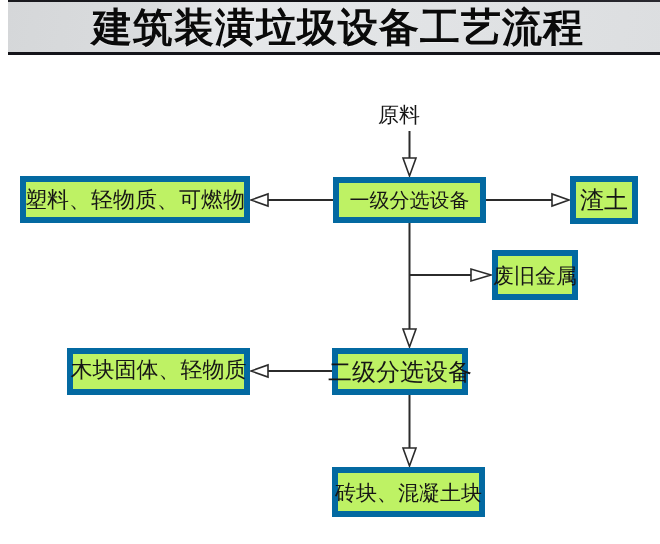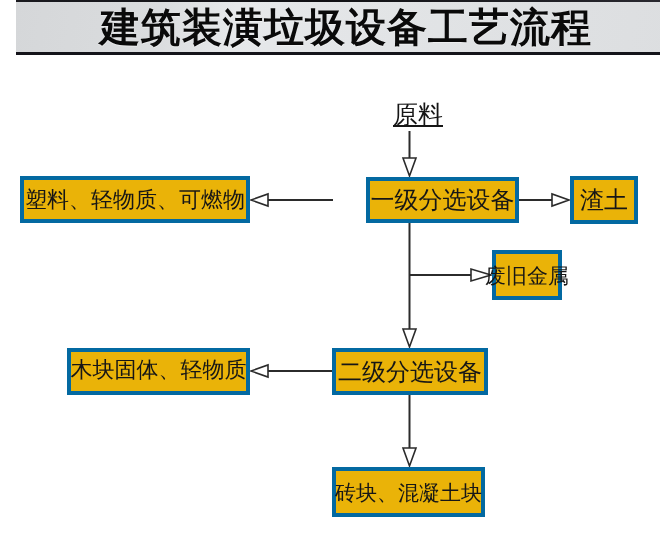--- a/index.html
+++ b/index.html
@@ -6,21 +6,21 @@
   .page {
     position: relative;
     width: 660px;
     height: 544px;
     background: #ffffff;
     font-family: "Liberation Sans", sans-serif;
     overflow: hidden;
   }
 
   
-  .header { position: absolute; top: 0; left: 16px; width: 526px; height: 55px; }
+  .header { position: absolute; top: 0; left: 8px; width: 526px; height: 55px; }
   .topbar {
     position: absolute; top: 0; left: 0; width: 660px; height: 2px;
     background: linear-gradient(90deg, #1a1a1f 0%, #101014 45%, #2a2a30 100%);
   }
   .band {
     position: absolute; top: 2px; left: 0; width: 660px; height: 50px;
     background: linear-gradient(100deg, #d5d7d9 0%, #dadcde 22%, #e6e8ea 33%, #e0e2e4 70%, #dcdee0 100%);
     display: flex; align-items: center; justify-content: center;
   }
   .title {
@@ -42,32 +42,32 @@
   .connectors { position: absolute; top: 0; left: 0; pointer-events: none; }
 
   .node {
     position: absolute;
     box-sizing: border-box;
     display: flex;
     align-items: center;
     justify-content: center;
     color: #161616;
     white-space: nowrap;
-    background: #eab308;
-    border: 4px solid #0369a1;
+    background: #bef264;
+    border: 6px solid #0369a1;
     line-height: 1;
   }
   .text-node { border: none; background: transparent; }
 
-  .n-raw      { left: 354px; top:  96px; width: 128px; height: 36px; font-size: 25px; text-decoration: underline; }
-  .n-level1   { left: 333px; top: 177px; width: 153px; height: 46px; font-size: 24px; margin-left: 33px; }
+  .n-raw      { left: 335px; top:  96px; width: 128px; height: 36px; font-size: 21px; }
+  .n-level1   { left: 333px; top: 177px; width: 153px; height: 46px; font-size: 20px; }
   .n-plastics { left:  20px; top: 176px; width: 230px; height: 47px; font-size: 22px; }
   .n-slag     { left: 570px; top: 176px; width:  68px; height: 48px; font-size: 24px; }
-  .n-metal    { left: 492px; top: 250px; width:  70px; height: 50px; font-size: 21px; }
-  .n-level2   { left: 332px; top: 348px; width: 156px; height: 47px; font-size: 24px; }
+  .n-metal    { left: 492px; top: 250px; width:  86px; height: 50px; font-size: 21px; }
+  .n-level2   { left: 332px; top: 348px; width: 136px; height: 47px; font-size: 24px; }
   .n-wood     { left:  67px; top: 348px; width: 183px; height: 47px; font-size: 22px; font-family: Liberation Mono, monospace; }
   .n-brick    { left: 332px; top: 467px; width: 153px; height: 50px; font-size: 21px; text-align: right; }
 
   .connectors line    { stroke: #2b2b2b; stroke-width: 2; }
   .connectors polygon { fill: #ffffff; stroke: #2b2b2b; stroke-width: 1.6; }
 </style>
 </head>
 <body>
 
 <div class="page">

